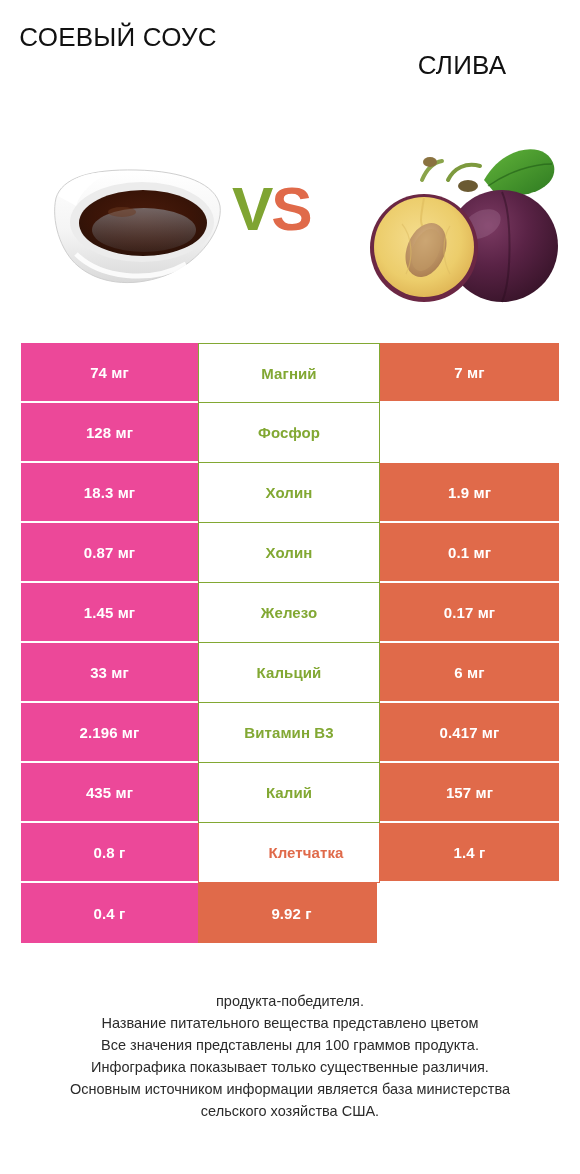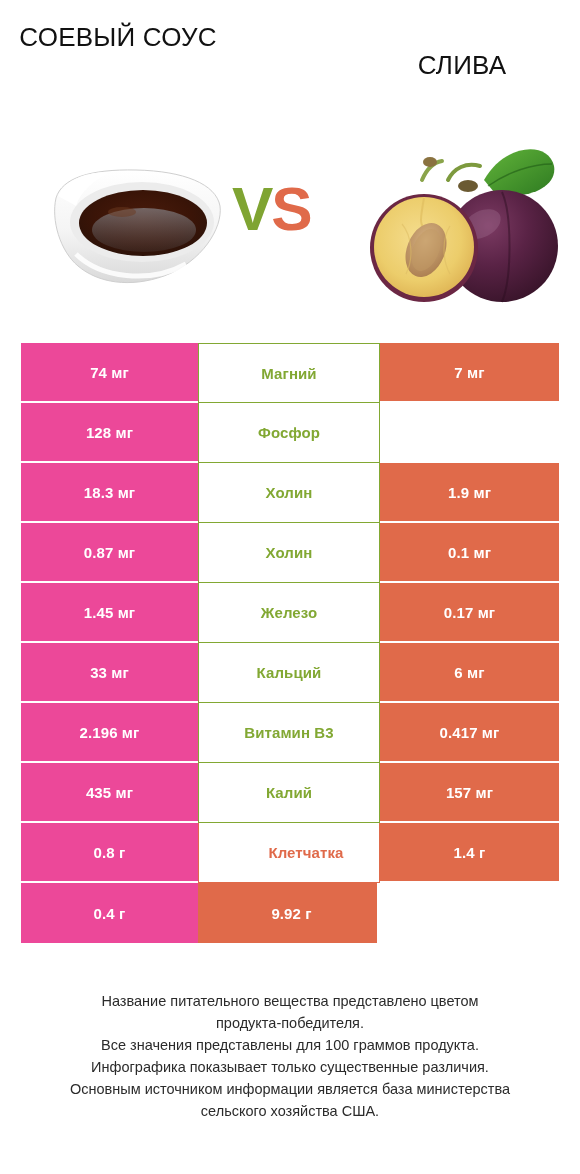--- a/index.html
+++ b/index.html
@@ -281,21 +281,21 @@
         </div>
         <div class="cell cell-right">1.4 г</div>
       </div>
       <div class="row">
         <div class="cell cell-left">0.4 г</div>
         <div class="cell cell-right">9.92 г</div>
       </div>
     </div>
 
   <div class="footer">
+    <p>продукта-победителя.</p>
     <p>Название питательного вещества представлено цветом</p>
-    <p>продукта-победителя.</p>
     <p>Все значения представлены для 100 граммов продукта.</p>
     <p>Инфографика показывает только существенные различия.</p>
     <p>Основным источником информации является база министерства</p>
     <p>сельского хозяйства США.</p>
   </div>
 
 </div>
 
 </body></html>

